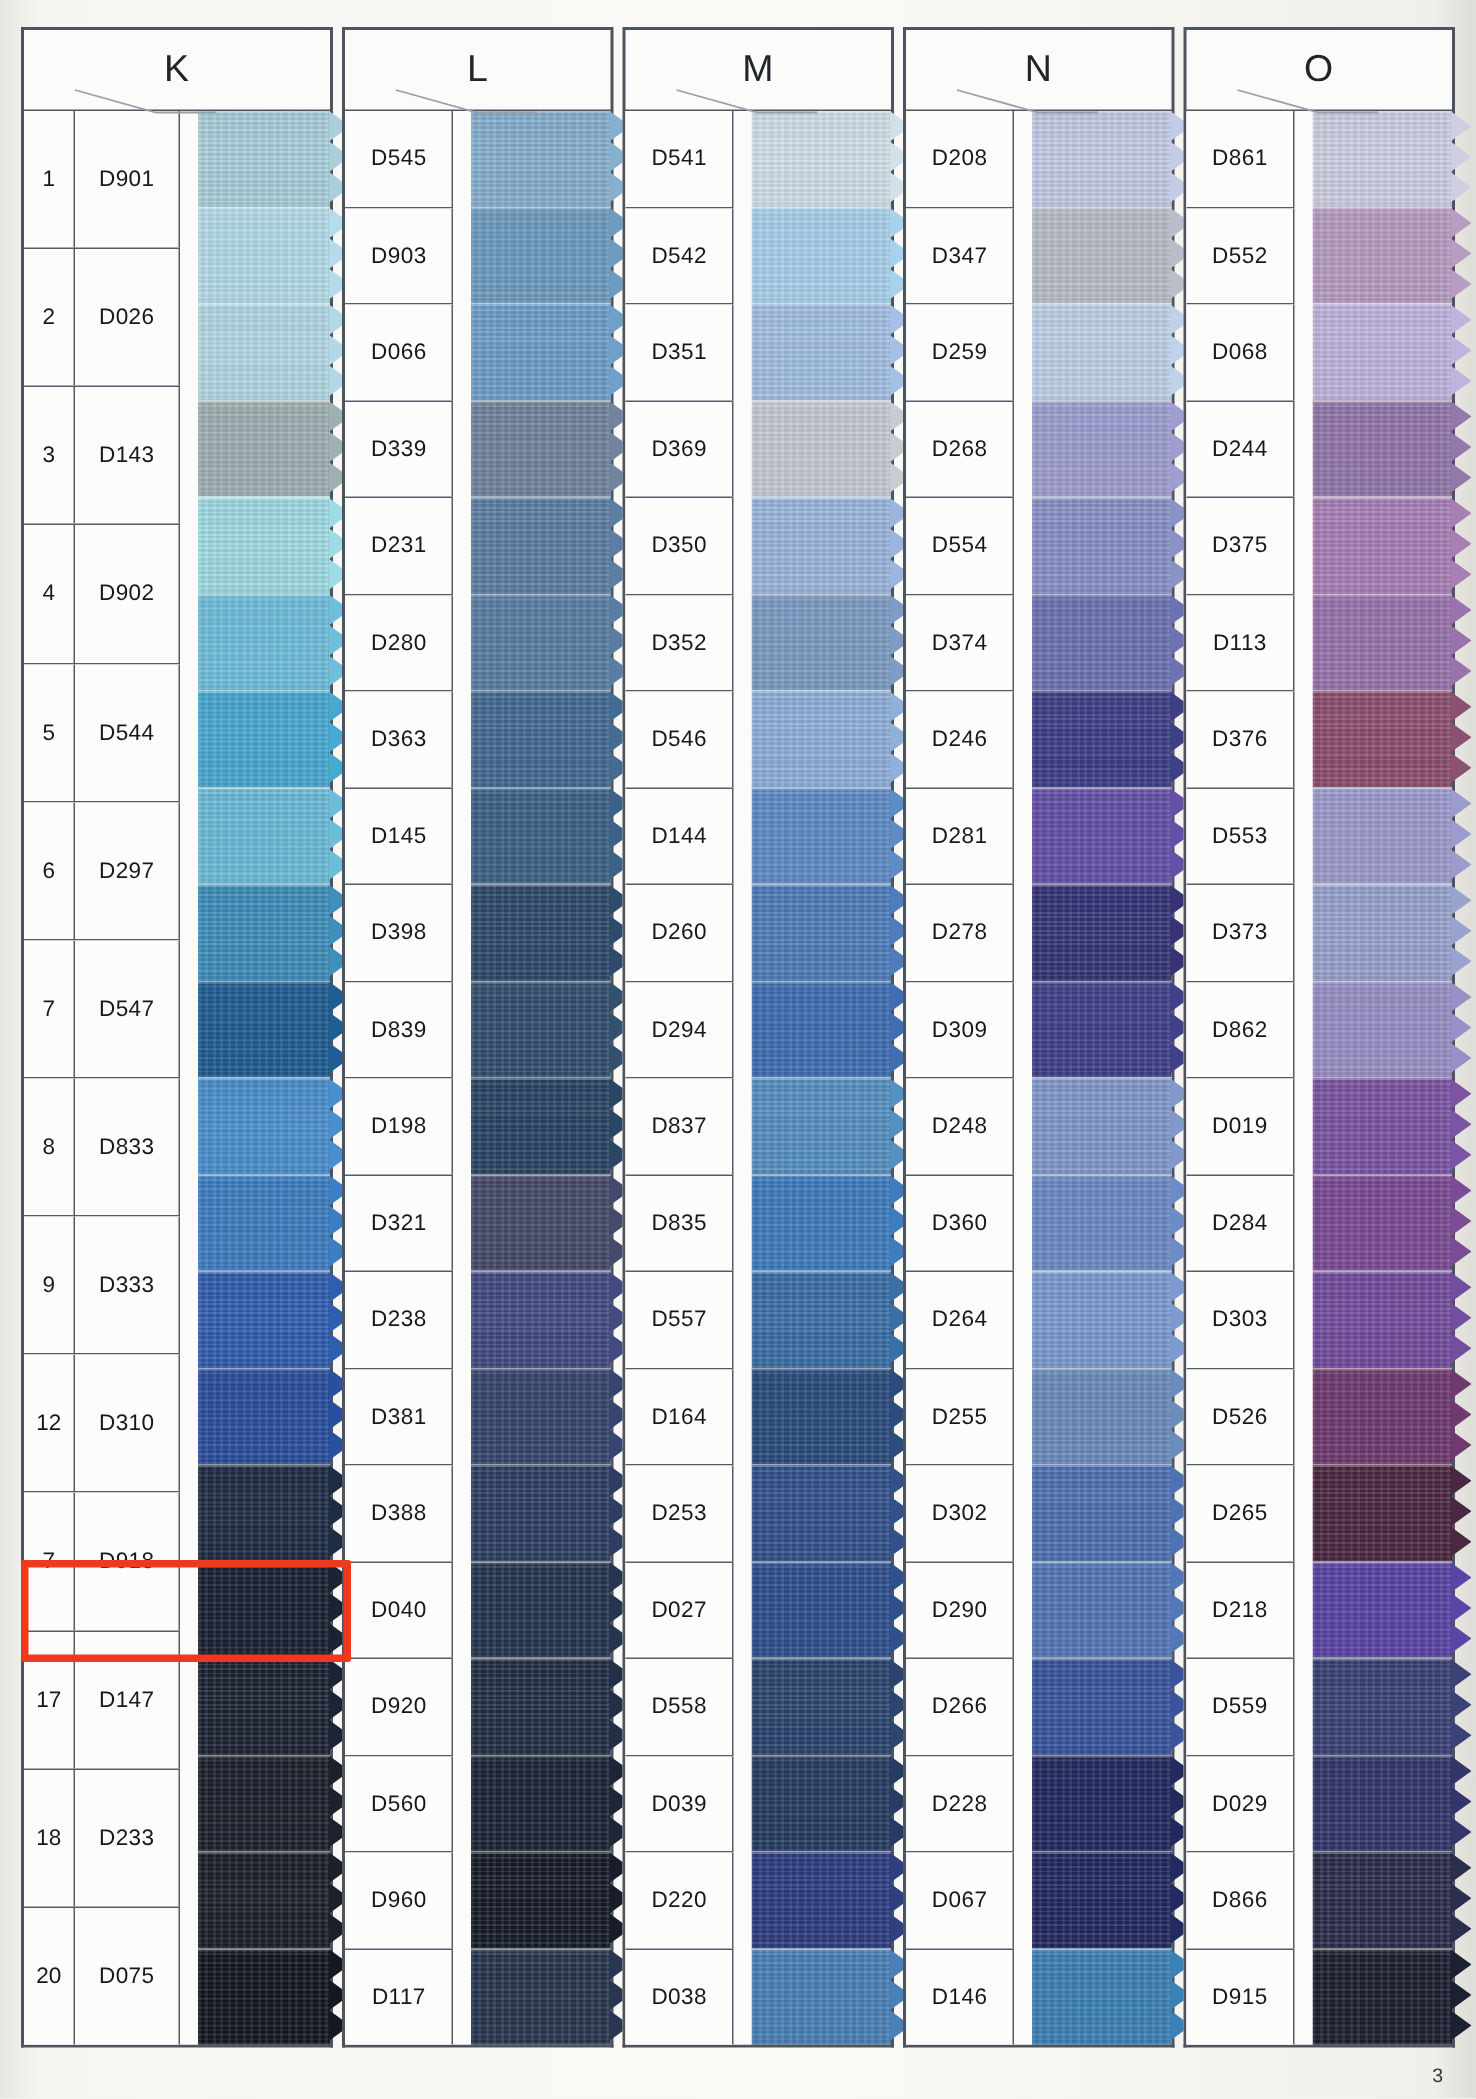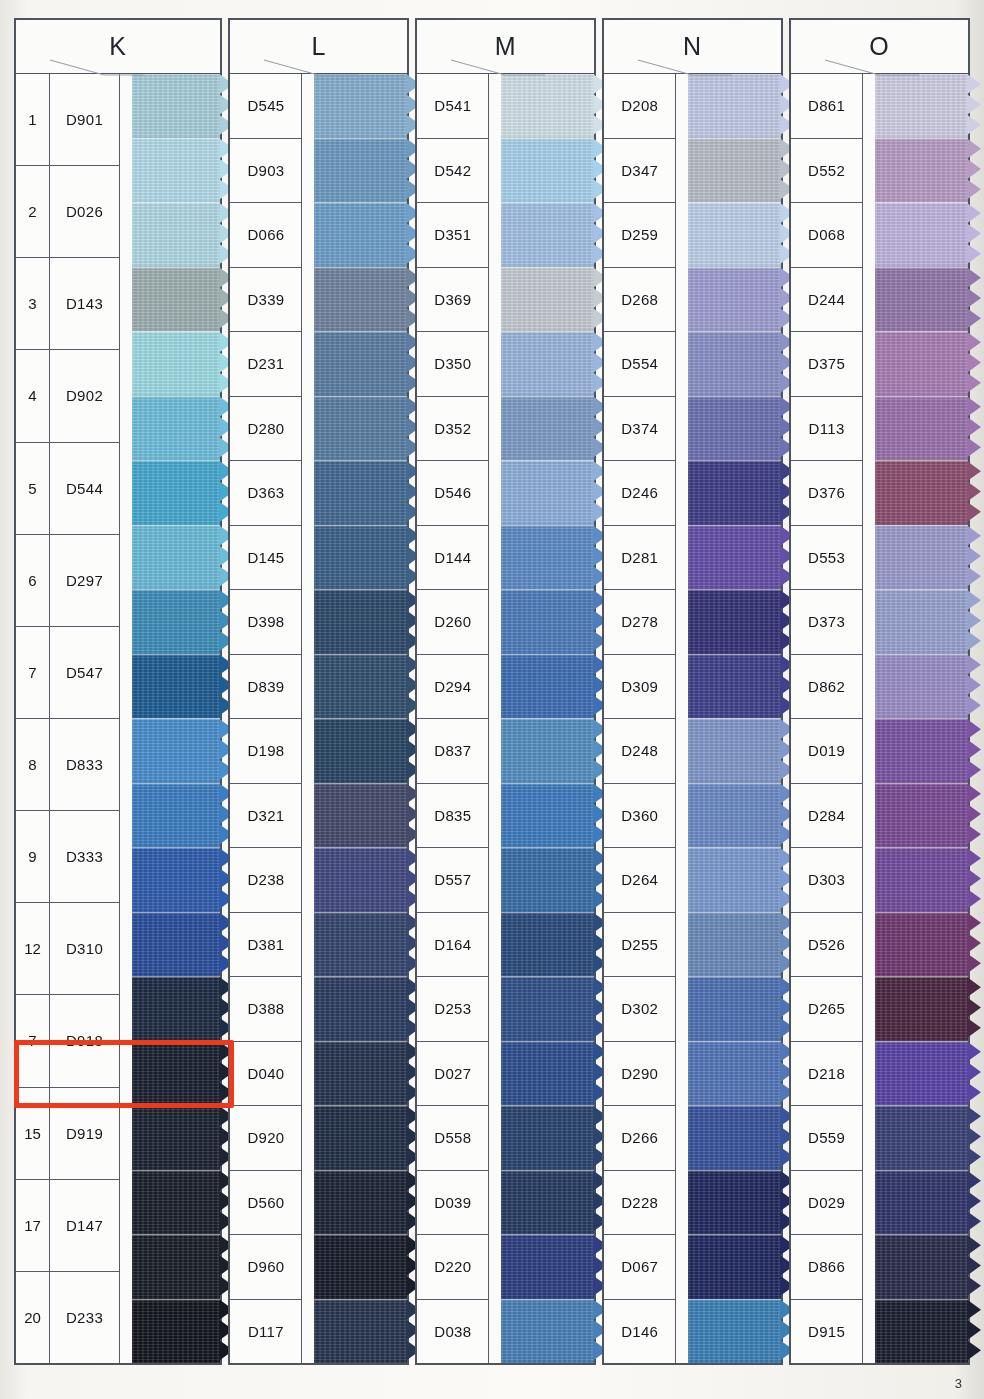--- a/index.html
+++ b/index.html
@@ -241,30 +241,30 @@
           </div>
           <div class="label-row">
             <div class="idx">12</div>
             <div class="code">D310</div>
           </div>
           <div class="label-row">
             <div class="idx">7</div>
             <div class="code">D918</div>
           </div>
           <div class="label-row">
-            <div class="idx">15</div>
-            <div class="code">D919</div>
-          </div>
-          <div class="label-row">
             <div class="idx">17</div>
             <div class="code">D147</div>
           </div>
           <div class="label-row">
+            <div class="idx">18</div>
+            <div class="code">D233</div>
+          </div>
+          <div class="label-row">
             <div class="idx">20</div>
-            <div class="code">D233</div>
+            <div class="code">D075</div>
           </div>
         </div>
         <div class="gutter"></div>
         <div class="swatches">
           <div class="swatch" style="background: rgb(169, 207, 219);"></div>
           <div class="swatch" style="background: rgb(181, 220, 234);"></div>
           <div class="swatch" style="background: rgb(178, 217, 230);"></div>
           <div class="swatch" style="background: rgb(159, 176, 178);"></div>
           <div class="swatch" style="background: rgb(159, 219, 228);"></div>
           <div class="swatch" style="background: rgb(112, 190, 219);"></div>

